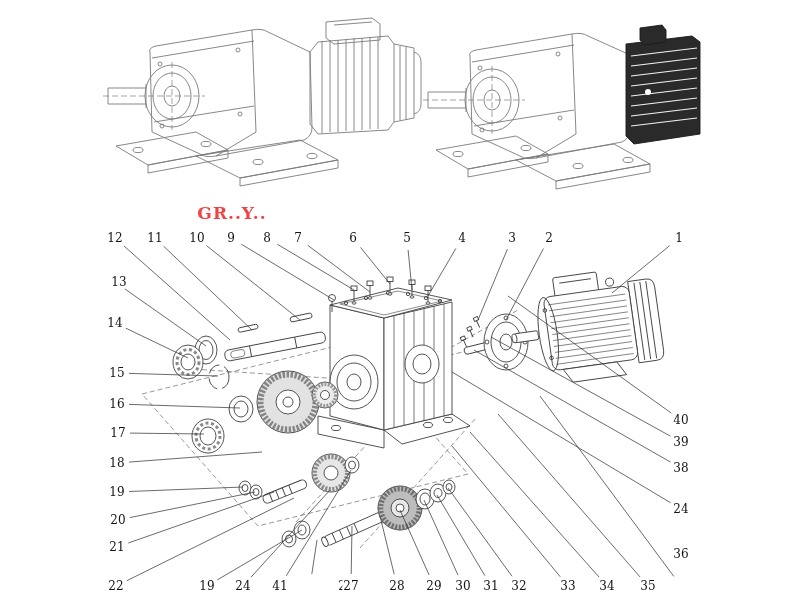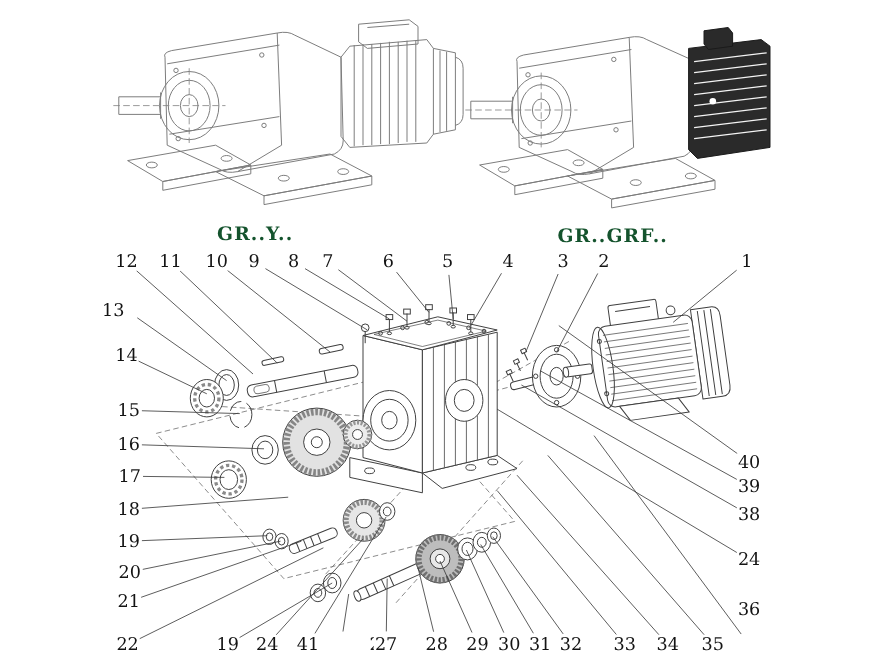--- a/index.html
+++ b/index.html
@@ -1,23 +1,23 @@
 <!DOCTYPE html>
 <html><head>
 <meta charset="utf-8">
 <style>
   html,body{margin:0;padding:0;background:#fff;}
   .canvas{position:relative;width:800px;height:600px;background:#ffffff;overflow:hidden;
           font-family:"DejaVu Serif",serif;}
   #art{position:absolute;left:0;top:0;}
   .variant-label{position:absolute;transform:translate(-50%,-50%);
                  font-family:"DejaVu Serif",serif;font-weight:bold;font-size:17px;
-                 letter-spacing:1px;color:#14532d;white-space:nowrap;}
+                 letter-spacing:1px;color:#ef4444;white-space:nowrap;}
   .callout{position:absolute;transform:translate(-50%,-50%);
-           font-family:"DejaVu Serif",serif;font-size:16px;color:#141414;
+           font-family:"DejaVu Serif",serif;font-size:12px;color:#141414;
            background:#fff;padding:0 1px;line-height:1;}
 </style>
 </head>
 <body>
 
 <div class="canvas">
 
 <svg id="art" width="800" height="600" viewBox="0 0 800 600">
 
   <g stroke="#7b7b7b" fill="none" stroke-width="0.9" stroke-linejoin="round">
@@ -338,36 +338,35 @@
         <line x1="673.8" y1="576.4" x2="540" y2="396"></line>
         <line x1="670.7" y1="502.8" x2="452" y2="372"></line>
         <line x1="670.6" y1="462.1" x2="474" y2="350"></line>
         <line x1="670.5" y1="436.2" x2="491" y2="337"></line>
         <line x1="671.2" y1="413.0" x2="508" y2="296"></line>
       </g>
 </svg>
 
 <div class="variant-label" style="left:232px; top:213px;">GR..Y..</div>
 
-<div class="variant-label" style="left:557px; top:215px;">GR..GRF..</div>
 
 <div id="callouts">
       <div class="callout" style="left: 679px; top: 238px;">1</div>
       <div class="callout" style="left: 549px; top: 238px;">2</div>
       <div class="callout" style="left: 512px; top: 238px;">3</div>
       <div class="callout" style="left: 462px; top: 238px;">4</div>
       <div class="callout" style="left: 407px; top: 238px;">5</div>
       <div class="callout" style="left: 353px; top: 238px;">6</div>
       <div class="callout" style="left: 298px; top: 238px;">7</div>
       <div class="callout" style="left: 267px; top: 238px;">8</div>
       <div class="callout" style="left: 231px; top: 238px;">9</div>
       <div class="callout" style="left: 197px; top: 238px;">10</div>
       <div class="callout" style="left: 155px; top: 238px;">11</div>
       <div class="callout" style="left: 115px; top: 238px;">12</div>
-      <div class="callout" style="left: 103px; top: 282px;">13</div>
+      <div class="callout" style="left: 119px; top: 282px;">13</div>
       <div class="callout" style="left: 115px; top: 323px;">14</div>
       <div class="callout" style="left: 117px; top: 373px;">15</div>
       <div class="callout" style="left: 117px; top: 404px;">16</div>
       <div class="callout" style="left: 118px; top: 433px;">17</div>
       <div class="callout" style="left: 117px; top: 463px;">18</div>
       <div class="callout" style="left: 117px; top: 492px;">19</div>
       <div class="callout" style="left: 118px; top: 520px;">20</div>
       <div class="callout" style="left: 117px; top: 547px;">21</div>
       <div class="callout" style="left: 116px; top: 586px; text-align: right;">22</div>
       <div class="callout" style="left: 207px; top: 586px;">19</div>

